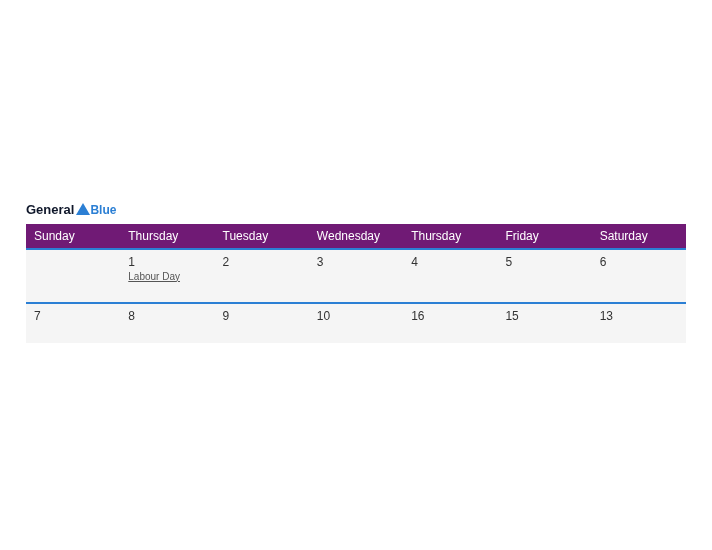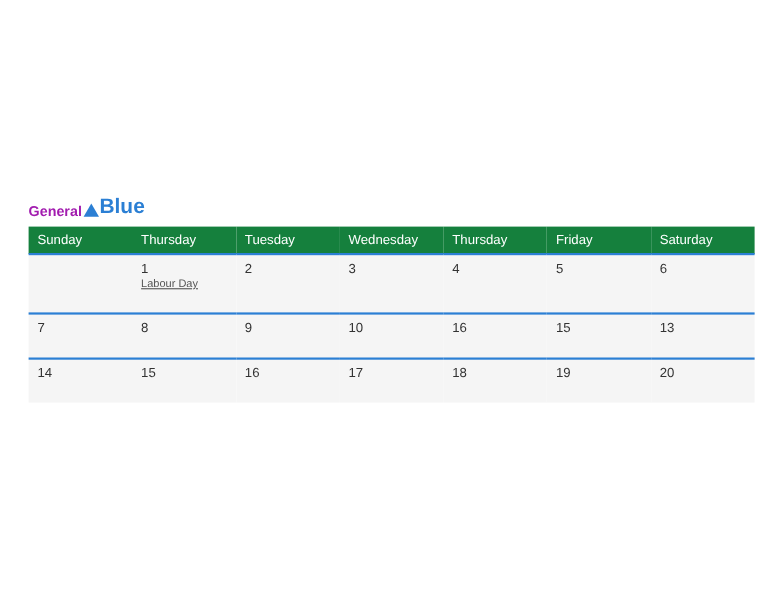--- a/index.html
+++ b/index.html
@@ -24,21 +24,21 @@
       margin-bottom: 8px;
     }
     .logo {
       display: flex;
       align-items: flex-end;
       font-size: 13px;
       font-weight: bold;
       line-height: 1;
     }
     .logo-general {
-      color: #a21caf;
+      color: #0f172a;
     }
     .logo-blue {
       color: #2b7fd4;
     }
     .logo-triangle {
       width: 0;
       height: 0;
       border-left: 7px solid transparent;
       border-right: 7px solid transparent;
       border-bottom: 12px solid #2b7fd4;
@@ -57,21 +57,21 @@
       font-size: 14px;
       color: #333;
       text-align: right;
       min-width: 80px;
     }
     .calendar-table {
       width: 100%;
       border-collapse: collapse;
     }
     .calendar-table thead tr {
-      background-color: #15803d;
+      background-color: #701a75;
     }
     .calendar-table thead th {
       color: #fff;
       font-size: 12px;
       font-weight: normal;
       padding: 5px 8px;
       text-align: left;
       border: none;
     }
     .calendar-table tbody tr {
@@ -104,21 +104,21 @@
 </head>
 <body>
 
 <div class="calendar-container">
   <div class="header">
     <div class="logo">
         <div style="display: flex; align-items: center;">
           <span class="logo-general">General</span>
           <span class="logo-triangle"></span>
         </div>
-        <span class="logo-blue" style="font-size: 19px; font-weight: bold;">Blue</span>
+        <span class="logo-blue" style="font-size: 12px; font-weight: bold;">Blue</span>
       </div>
     <div class="month-title"></div>
     <div class="country"></div>
   </div>
 
   <table class="calendar-table">
     <thead>
       <tr>
       <th>Sunday</th>
           <th>Thursday</th>
@@ -168,38 +168,15 @@
           <td>
             <span class="day-number">16</span>
           </td>
           <td>
             <span class="day-number">15</span>
           </td>
           <td>
             <span class="day-number">13</span>
           </td>
         </tr>
-        <tr>
-          <td>
-            <span class="day-number">14</span>
-          </td>
-          <td>
-            <span class="day-number">15</span>
-          </td>
-          <td>
-            <span class="day-number">16</span>
-          </td>
-          <td>
-            <span class="day-number">17</span>
-          </td>
-          <td>
-            <span class="day-number">18</span>
-          </td>
-          <td>
-            <span class="day-number">19</span>
-          </td>
-          <td>
-            <span class="day-number">20</span>
-          </td>
-        </tr>
       </tbody>
   </table>
 </div>
 
 </body></html>

